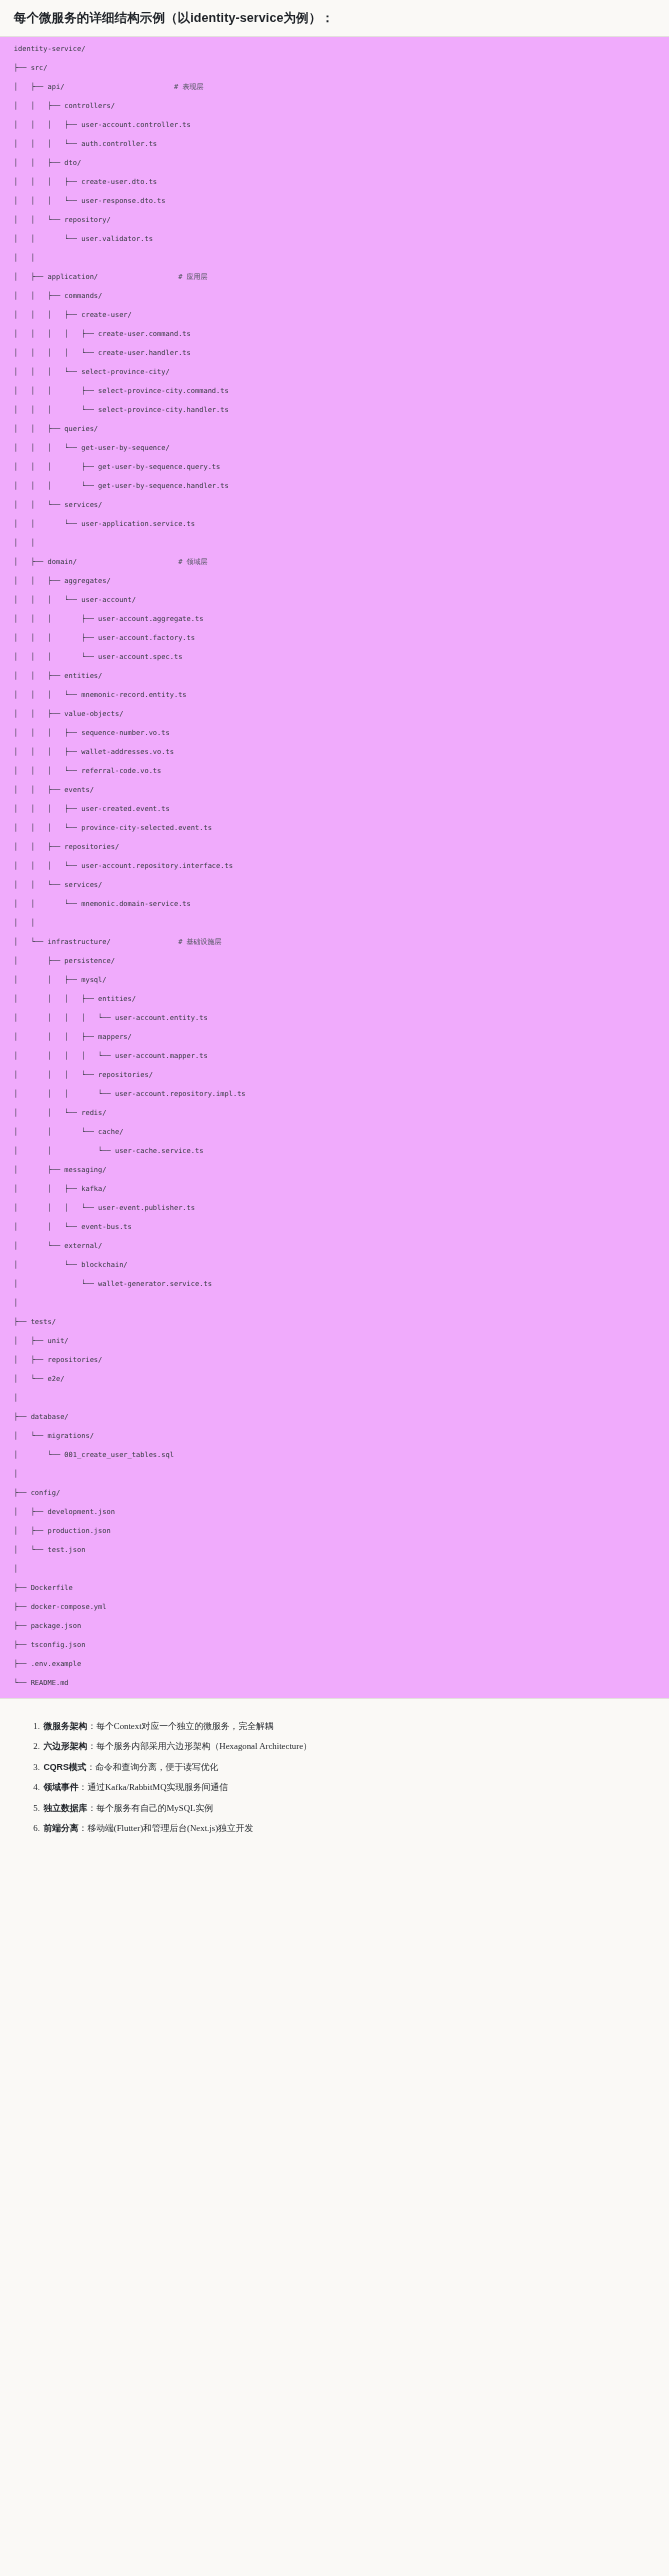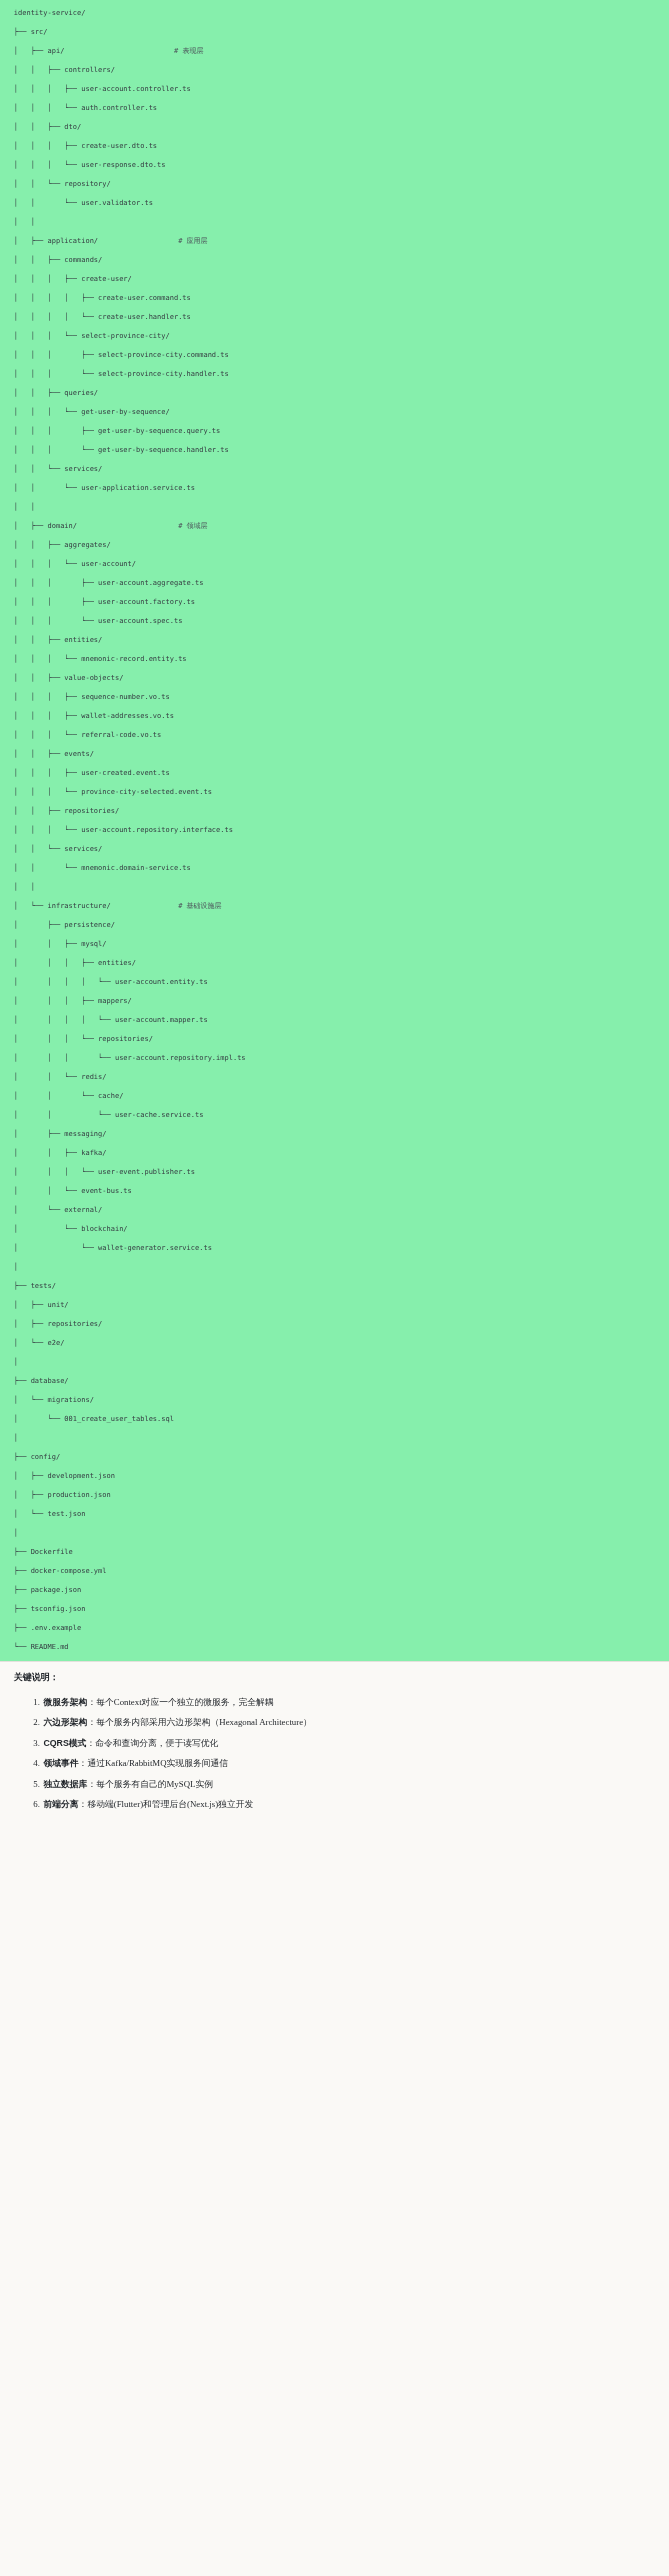--- a/index.html
+++ b/index.html
@@ -26,21 +26,21 @@
     font-size: 12.5px;
     line-height: 1.35;
     margin: 0;
     padding: 10px 13.8px 8.8px 13.8px;
     color: #1f2328;
     border-bottom: 0.6px solid #e3e1dc;
     letter-spacing: 0.1px;
   }
   
   .code-block {
-    background: #86efac;
+    background: #f0abfc;
     margin: 0;
     padding: 8.8px 0 8.8px 0;
     overflow: hidden;
   }
   .code-block pre {
     margin: 0;
     padding: 0 13.8px;
     font-family: "DejaVu Sans Mono", "Liberation Mono", monospace;
     font-size: 7px;
     line-height: 9.5px;
@@ -95,20 +95,21 @@
     margin: 3.8px 0 0 0;
     padding: 5px 13.8px 10px 13.8px;
     background: #faf9f6;
   }
 </style>
 </head>
 <body>
 
 <div class="page">
 
+  <h2 class="doc-title">每个微服务的详细结构示例（以identity-service为例）：</h2>
 
   <div class="code-block">
     <pre><code id="tree-code"><span class="code-line">identity-service/</span>
 <span class="code-line">├── src/</span>
 <span class="code-line">│   ├── api/                          <span class="cmt"># 表现层</span></span>
 <span class="code-line">│   │   ├── controllers/</span>
 <span class="code-line">│   │   │   ├── user-account.controller.ts</span>
 <span class="code-line">│   │   │   └── auth.controller.ts</span>
 <span class="code-line">│   │   ├── dto/</span>
 <span class="code-line">│   │   │   ├── create-user.dto.ts</span>
@@ -187,21 +188,20 @@
 <span class="code-line">│</span>
 <span class="code-line">├── Dockerfile</span>
 <span class="code-line">├── docker-compose.yml</span>
 <span class="code-line">├── package.json</span>
 <span class="code-line">├── tsconfig.json</span>
 <span class="code-line">├── .env.example</span>
 <span class="code-line">└── README.md</span></code></pre>
   </div>
 
   <div class="keypoints-wrap">
-    <h3 class="keypoints-title">关键说明：</h3>
     <ol class="keypoints" id="keypoints-list">
         <li><b>微服务架构</b><span>：每个Context对应一个独立的微服务，完全解耦</span></li>
         <li><b>六边形架构</b><span>：每个服务内部采用六边形架构（Hexagonal Architecture）</span></li>
         <li><b>CQRS模式</b><span>：命令和查询分离，便于读写优化</span></li>
         <li><b>领域事件</b><span>：通过Kafka/RabbitMQ实现服务间通信</span></li>
         <li><b>独立数据库</b><span>：每个服务有自己的MySQL实例</span></li>
         <li><b>前端分离</b><span>：移动端(Flutter)和管理后台(Next.js)独立开发</span></li>
       </ol>
   </div>
 

